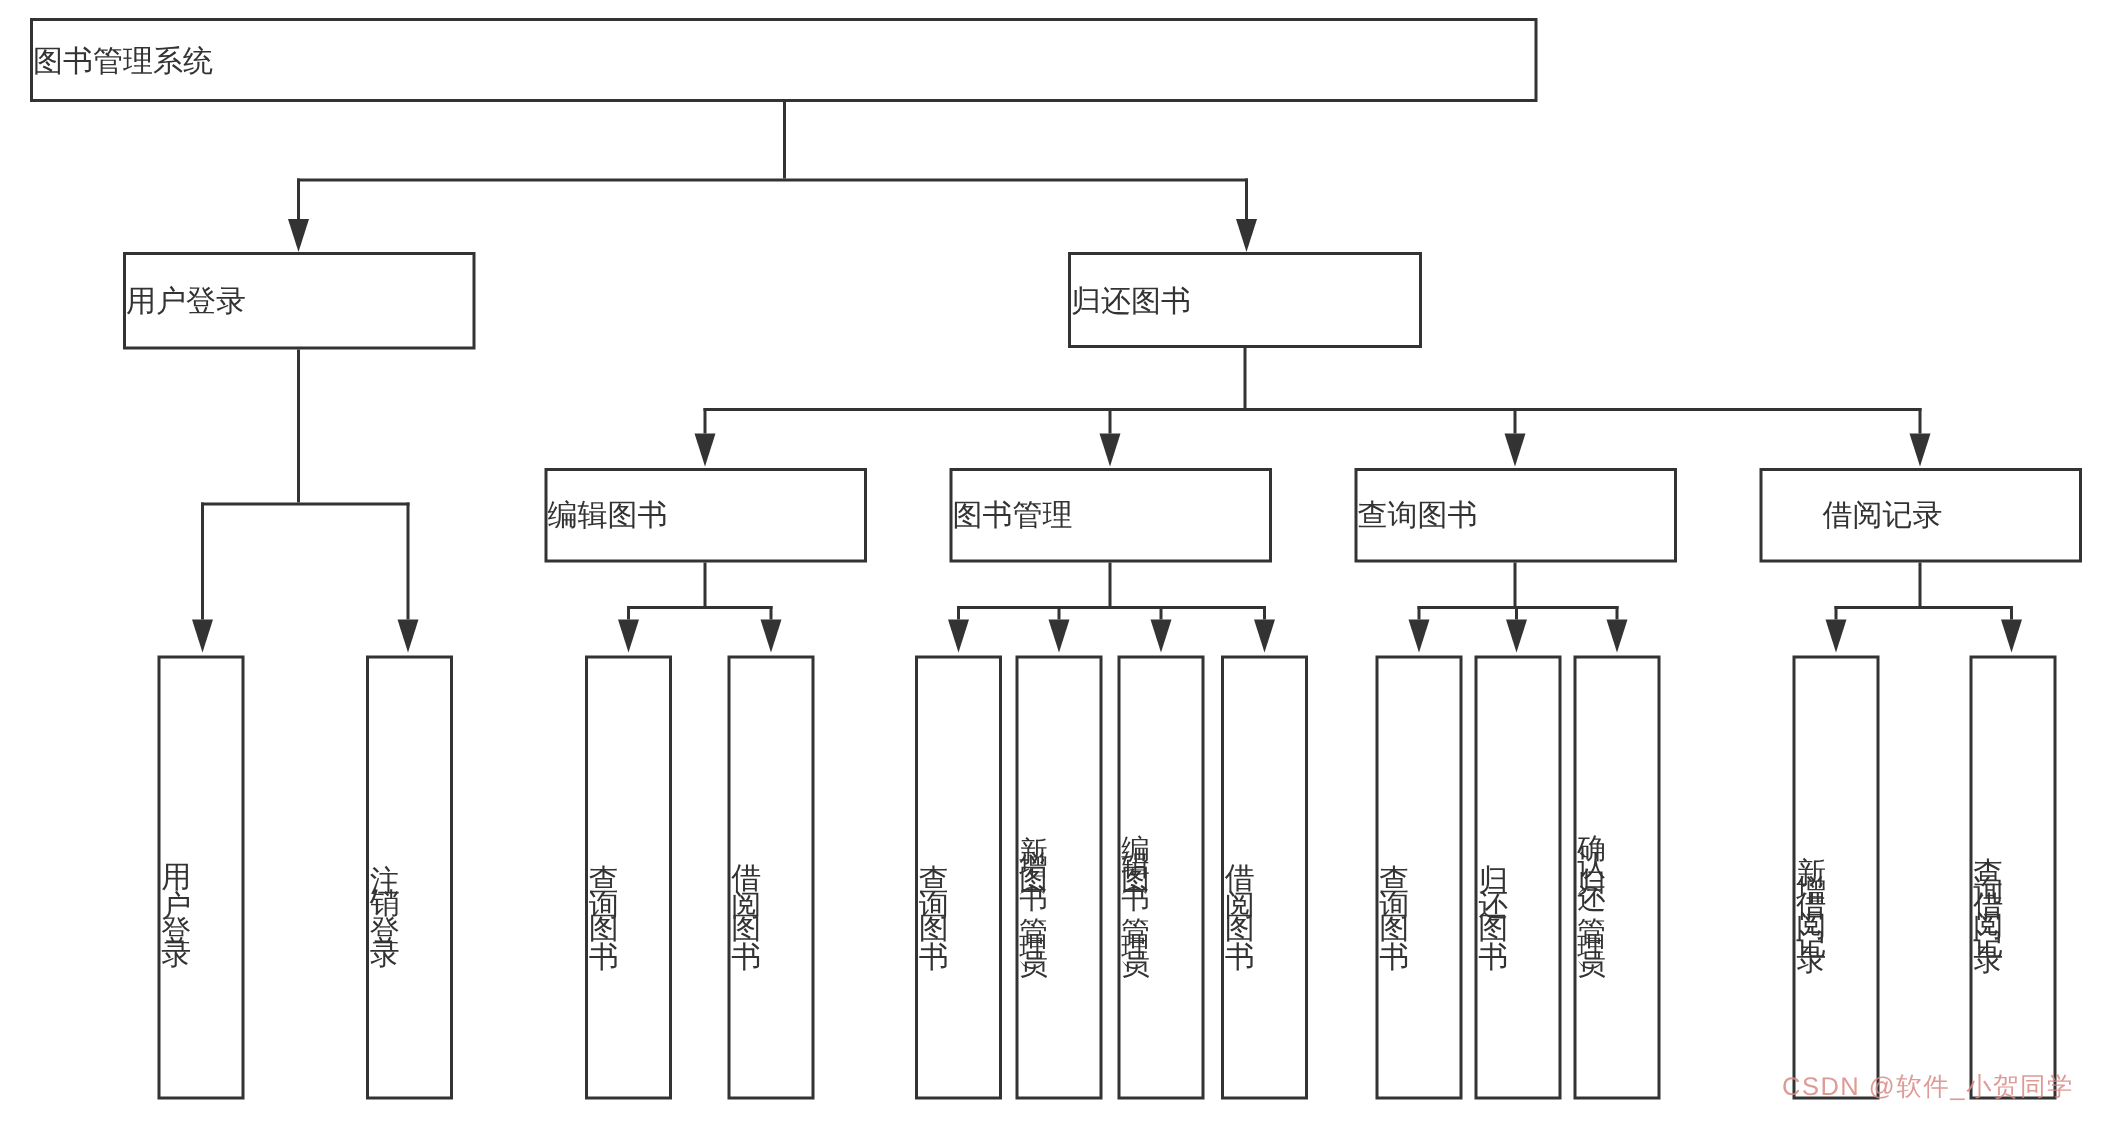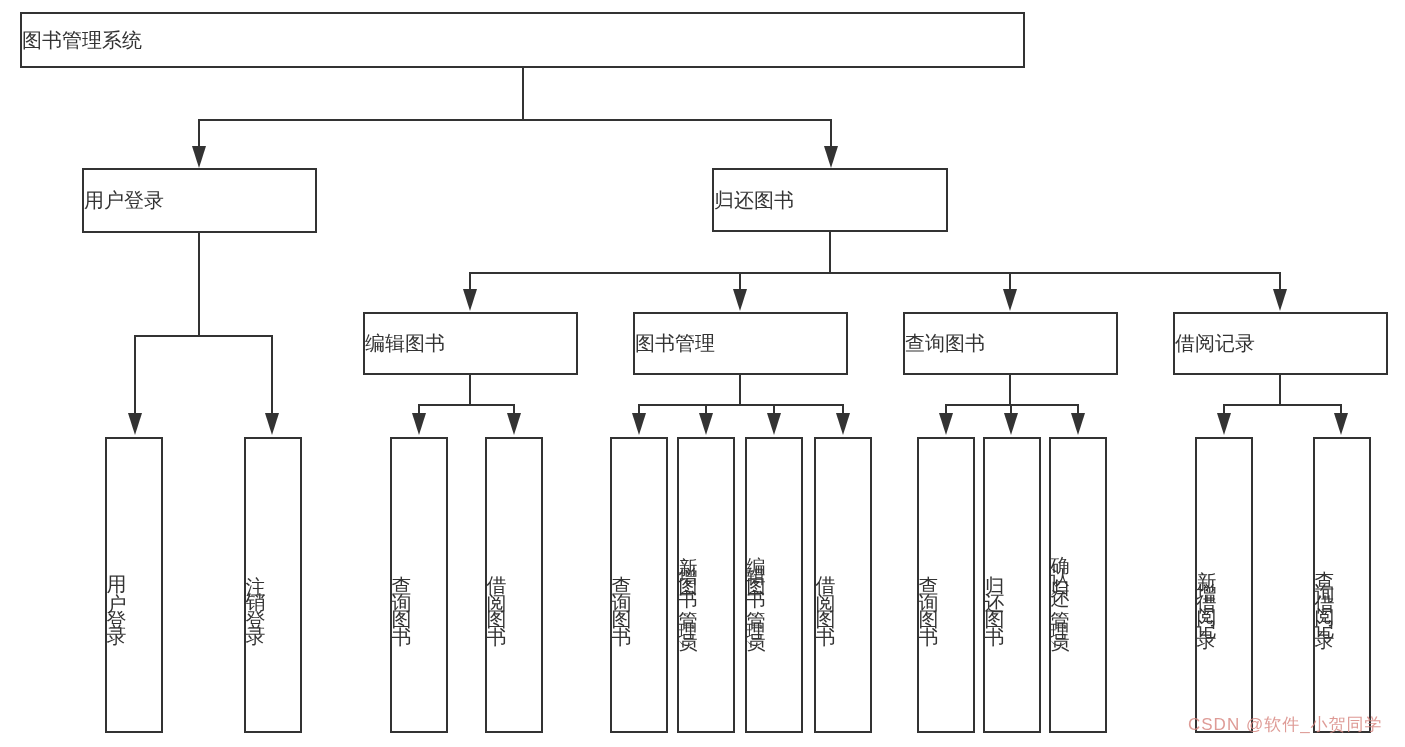--- a/index.html
+++ b/index.html
@@ -94,21 +94,21 @@
 
   <div class="node" style="left:363px;top:312px;width:215px;height:63px;">
     <span>编辑图书</span>
   </div>
   <div class="node" style="left:633px;top:312px;width:215px;height:63px;">
     <span>图书管理</span>
   </div>
   <div class="node" style="left:903px;top:312px;width:215px;height:63px;">
     <span>查询图书</span>
   </div>
-  <div class="node" style="left:1173px;top:312px;width:215px;height:63px;">
+  <div class="node" style="left:1173px;top:312px;width:215px;height:63px;padding-left:40px;">
     <span>借阅记录</span>
   </div>
 
   <div class="v" style="left:469px;top:375px;height:29px;"></div>
   <div class="h" style="left:418px;top:404px;width:97px;"></div>
   <div class="v" style="left:418px;top:404px;height:9px;"></div>
   <div class="arrow" style="left:412px;top:413px;"></div>
   <div class="v" style="left:513px;top:404px;height:9px;"></div>
   <div class="arrow" style="left:507px;top:413px;"></div>
 

